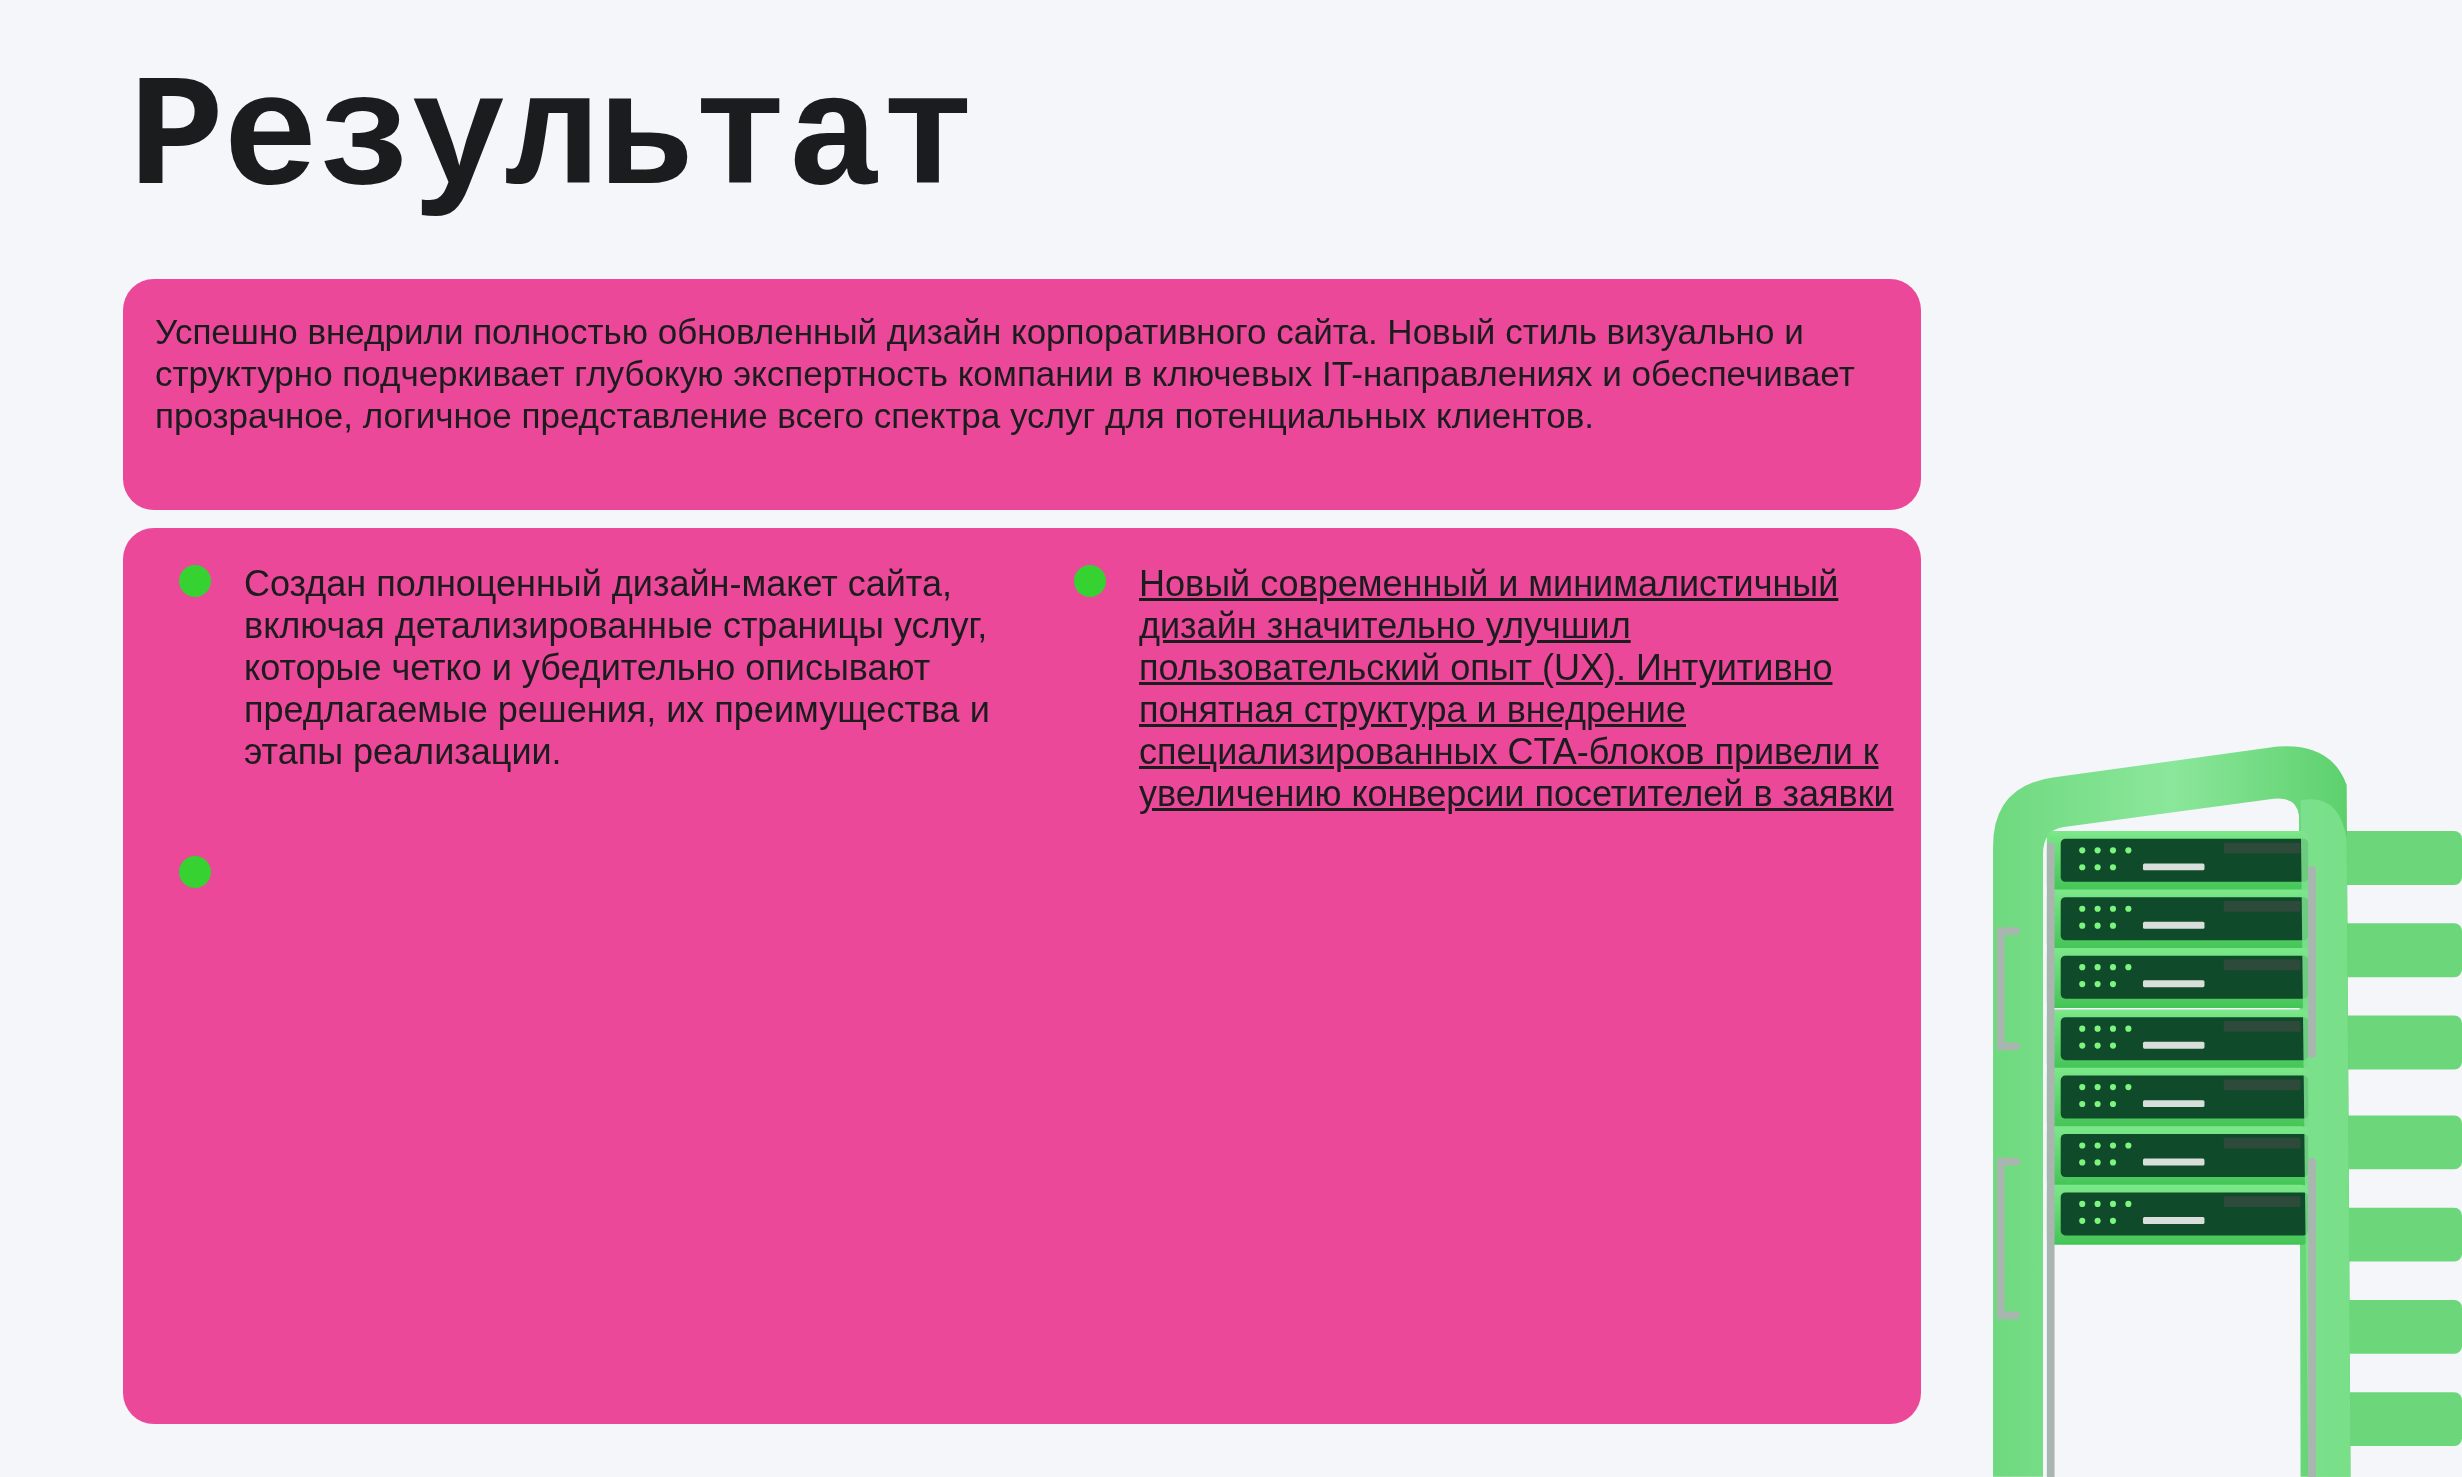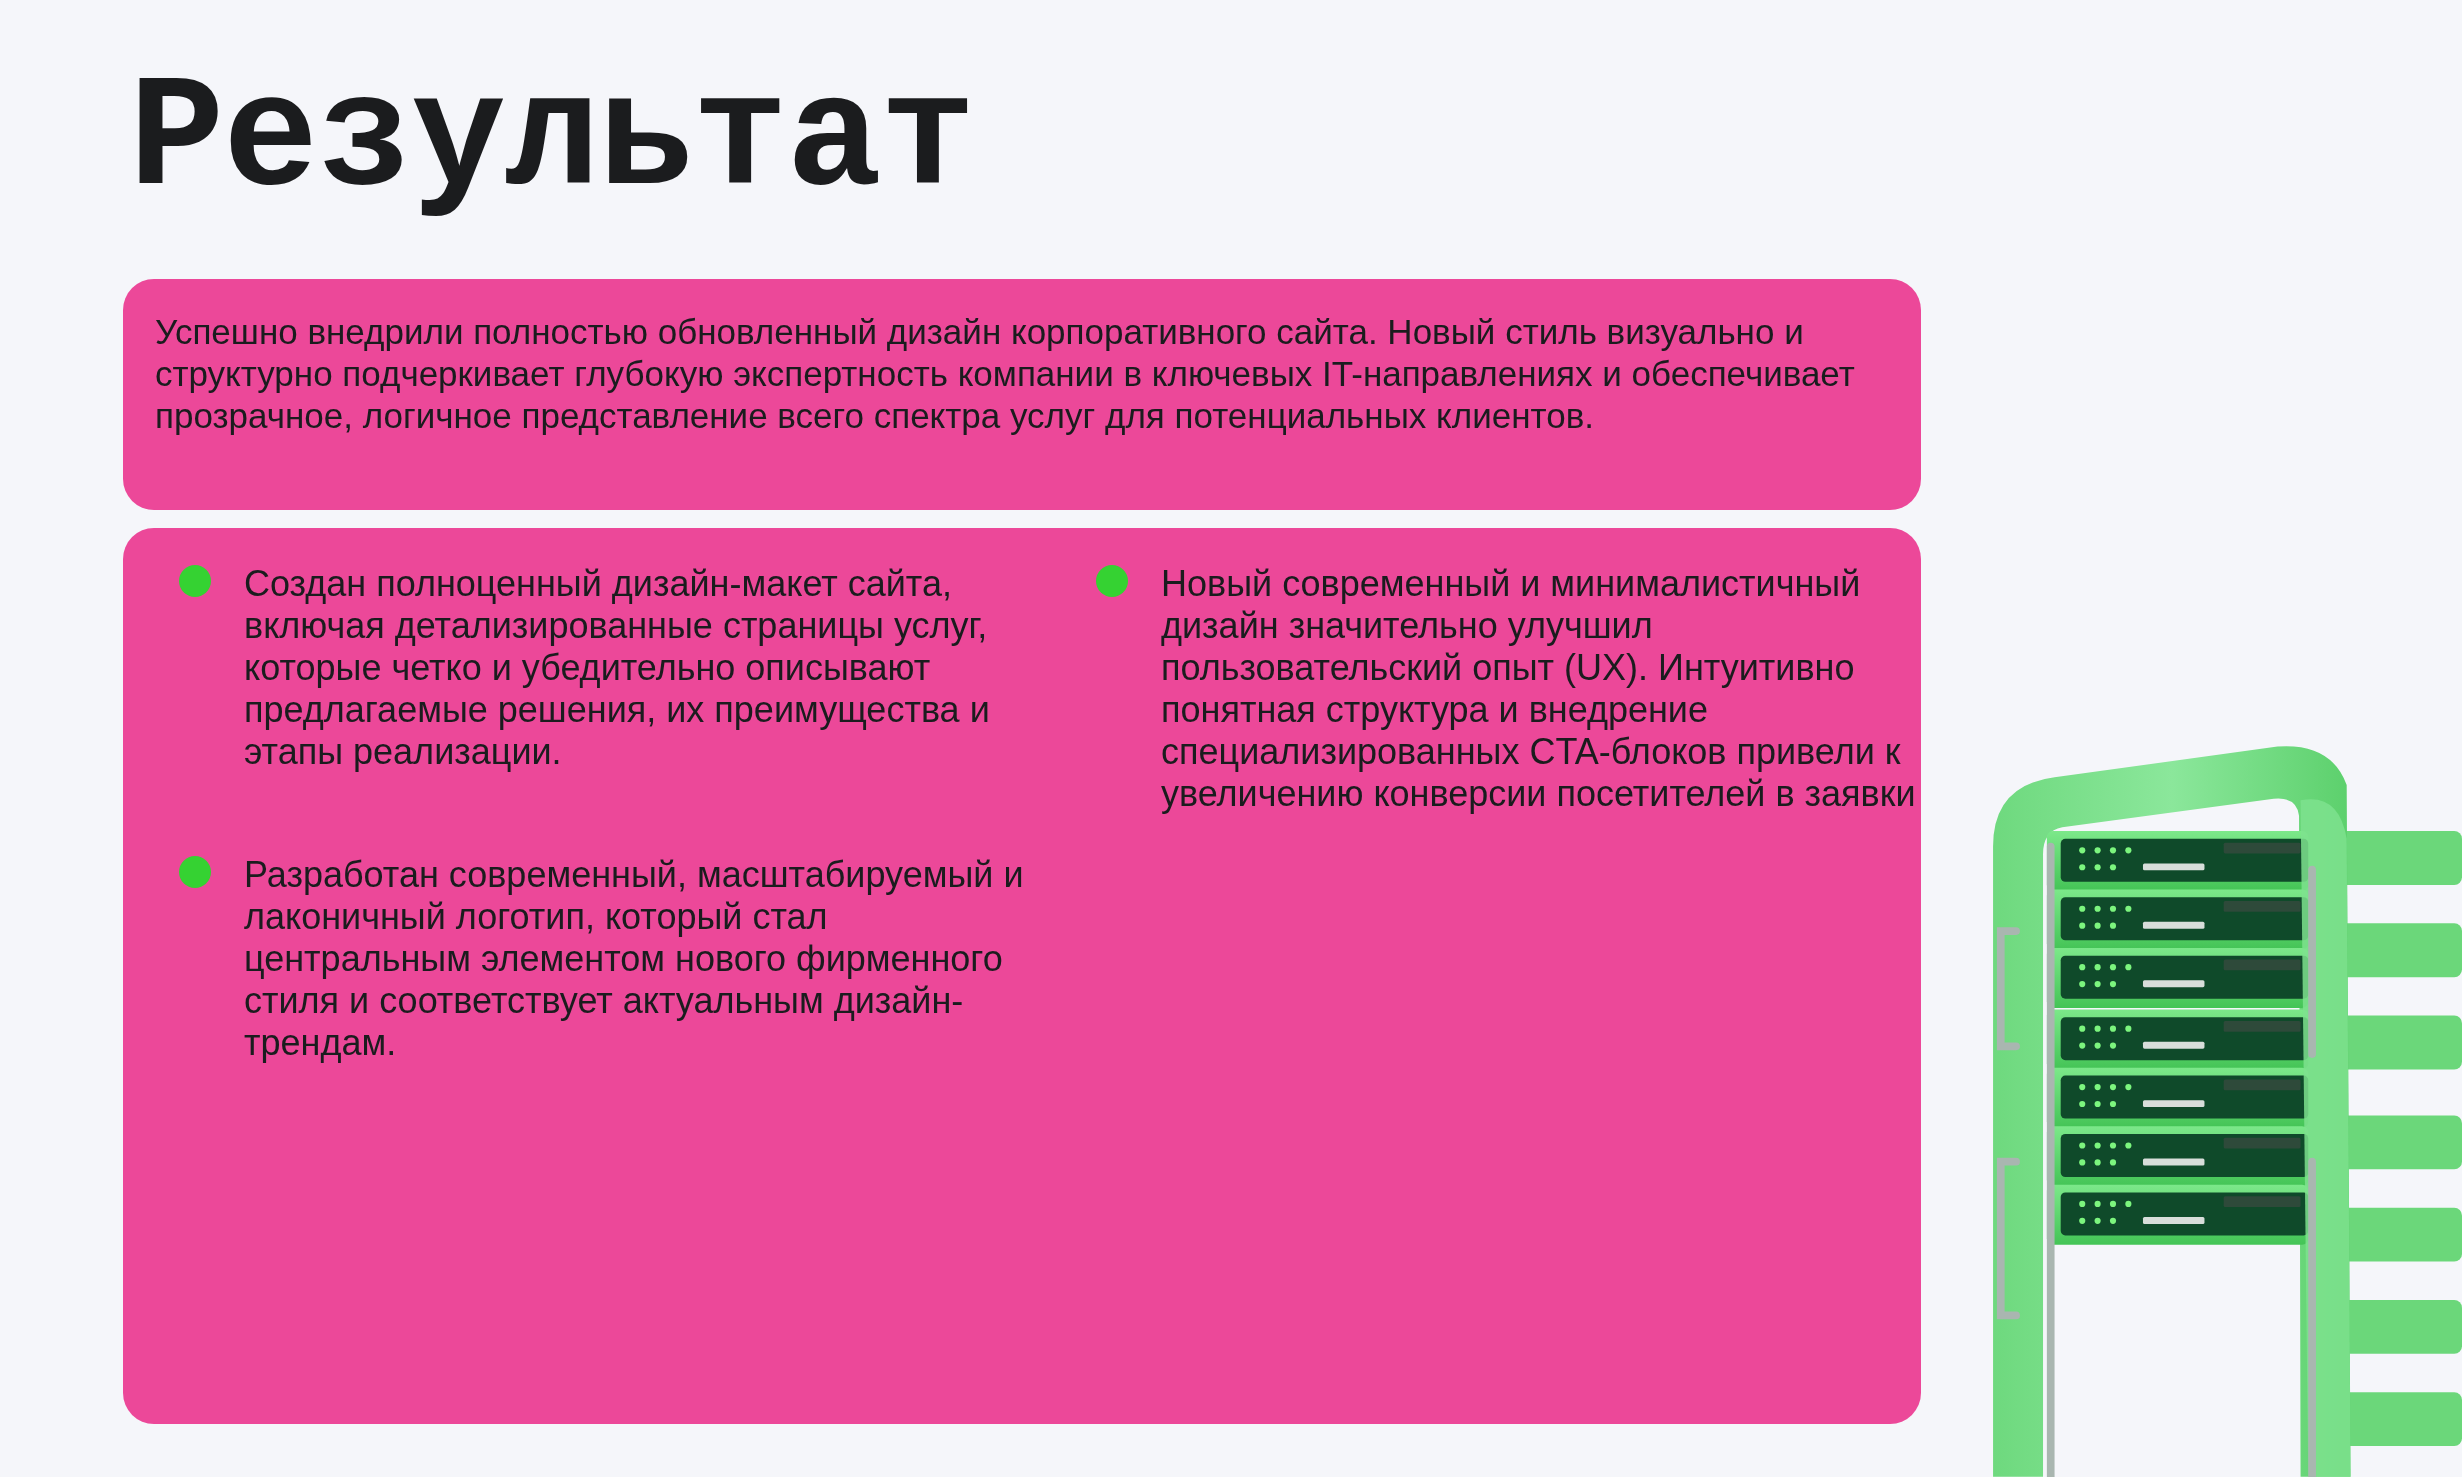--- a/index.html
+++ b/index.html
@@ -44,23 +44,22 @@
   <span>Успешно внедрили полностью обновленный дизайн корпоративного сайта. Новый стиль визуально и структурно подчеркивает глубокую экспертность компании в ключевых IT-направлениях и обеспечивает прозрачное, логичное представление всего спектра услуг для потенциальных клиентов.</span>
 </div>
 
 <div class="card bullets">
   <div class="bullet" style="left:97px; top:35px; width:785px;">
     <span class="dot"></span>
     <span>Создан полноценный дизайн-макет сайта, включая детализированные страницы услуг, которые четко и убедительно описывают предлагаемые решения, их преимущества и этапы реализации.</span>
   </div>
   <div class="bullet" style="left:97px; top:326px; width:785px;">
     <span class="dot"></span>
-    <span>Разработан современный, масштабируемый и лаконичный логотип, который стал центральным элементом нового фирменного стиля и соответствует актуальным дизайн-трендам.</span>
   </div>
-  <div class="bullet" style="left:1014px; top:35px; width:785px;">
+  <div class="bullet" style="left:992px; top:35px; width:785px;text-decoration:underline;">
     <span class="dot"></span>
     <span>Новый современный и минималистичный дизайн значительно улучшил пользовательский опыт (UX). Интуитивно понятная структура и внедрение специализированных CTA-блоков привели к увеличению конверсии посетителей в заявки</span>
   </div>
 </div>
 
 <div class="rack">
   <svg width="492" height="746" viewBox="0 0 640 970">
     <defs>
       <linearGradient id="frameG" x1="0" y1="0" x2="1" y2="0">
         <stop offset="0" stop-color="#6ED97E"></stop>

